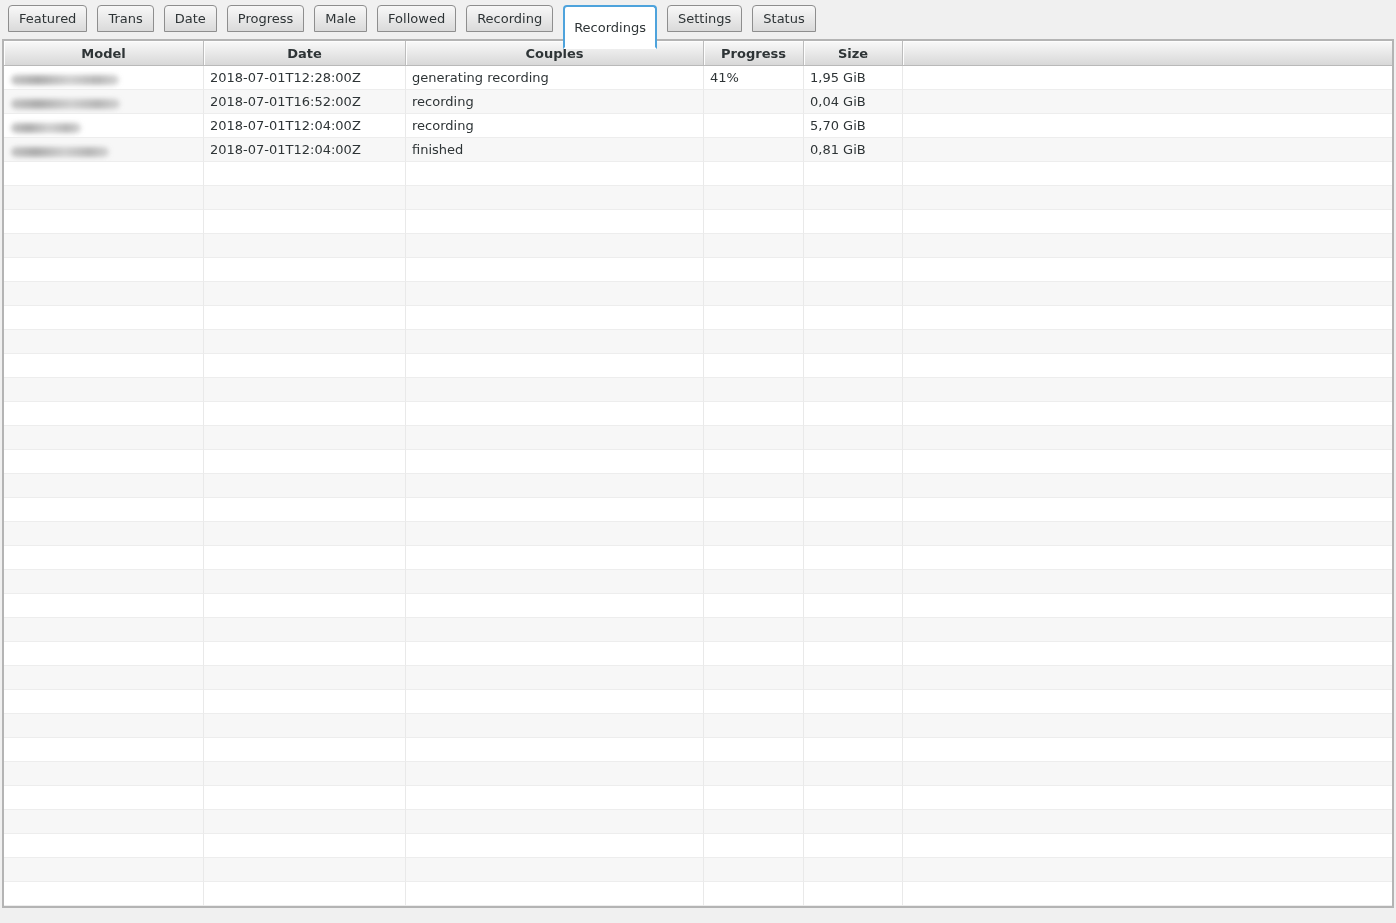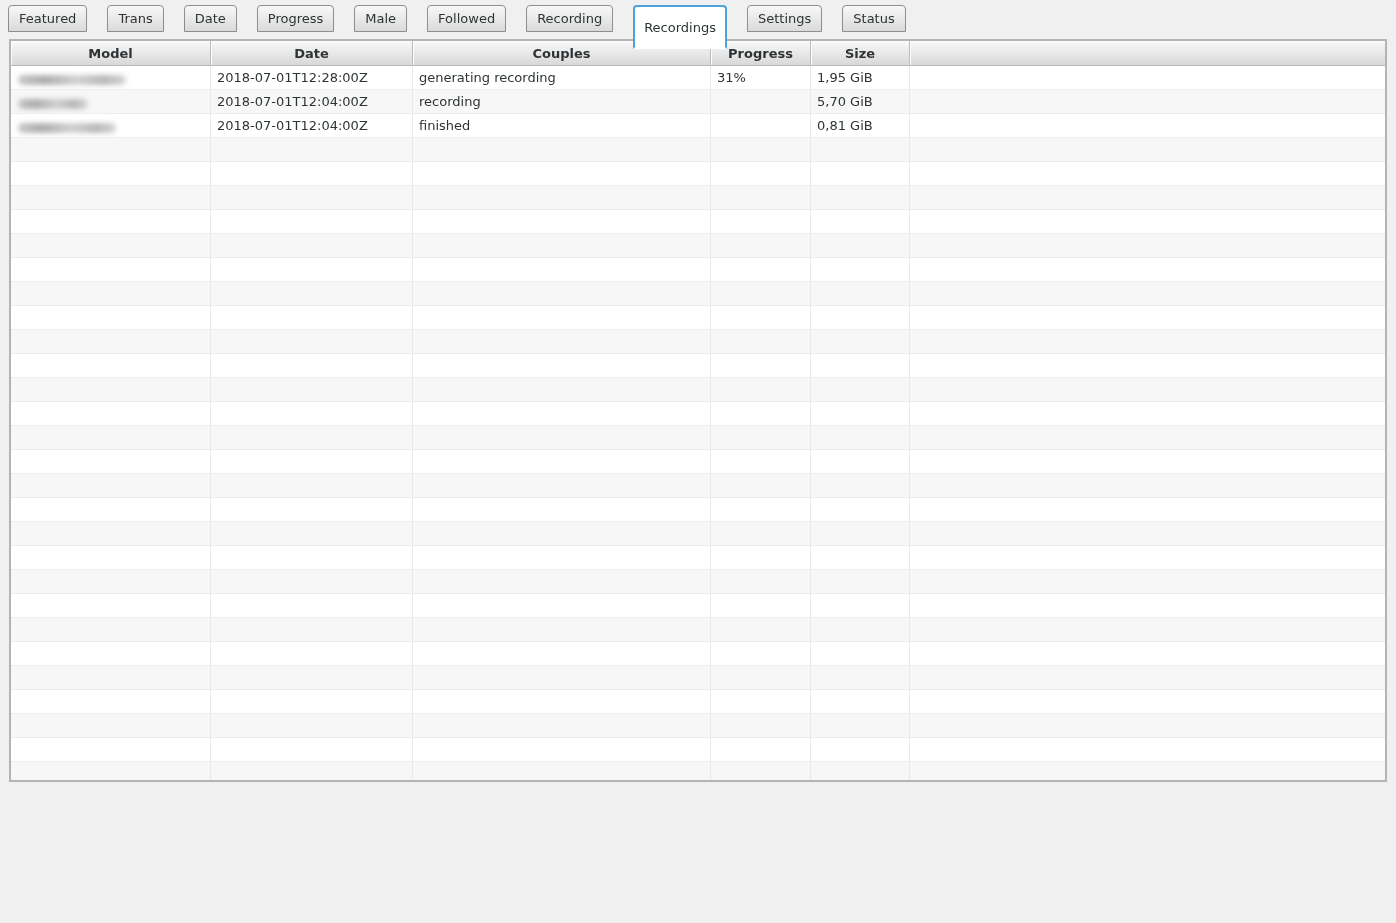--- a/index.html
+++ b/index.html
@@ -9,21 +9,21 @@
     background: #f0f0f0;
     font-family: "DejaVu Sans", "Liberation Sans", sans-serif;
     font-size: 13px;
     color: #2e3436;
   }
 
   
   .tabbar {
     display: flex;
     align-items: flex-start;
-    gap: 20px;
+    gap: 10px;
     padding: 5px 8px 0 8px;
     height: 39px;
   }
   .tab {
     height: 27px;
     padding: 0 10px;
     display: flex;
     align-items: center;
     background: linear-gradient(#f8f8f8, #dadada);
     border: 1px solid #8e8e8e;
@@ -36,24 +36,24 @@
     background: #ffffff;
     border: 2px solid #4ea3dc;
     border-bottom-color: #ffffff;
     position: relative;
     z-index: 2;
     padding: 4px 9px;
   }
 
   
   .table-frame {
-    margin: 0 9px;
-    height: 743px;
+    margin: 0 2px;
+    height: 869px;
     border: 2px solid #b4b4b4;
-    background: #c2410c;
+    background: #eab308;
     overflow: hidden;
   }
   table {
     width: 100%;
     table-layout: fixed;
     border-collapse: separate;
     border-spacing: 0;
   }
   th {
     height: 25px;
@@ -129,22 +129,30 @@
           <th>Progress</th>
           <th>Size</th>
           <th></th>
         </tr>
     </thead>
     <tbody id="table-body">
         <tr>
           <td><span class="redacted" style="width: 108px;"></span></td>
           <td>2018-07-01T12:28:00Z</td>
           <td>generating recording</td>
-          <td>31%</td>
+          <td>41%</td>
           <td>1,95 GiB</td>
+          <td></td>
+        </tr>
+        <tr>
+          <td><span class="redacted" style="width: 109px;"></span></td>
+          <td>2018-07-01T16:52:00Z</td>
+          <td>recording</td>
+          <td></td>
+          <td>0,04 GiB</td>
           <td></td>
         </tr>
         <tr>
           <td><span class="redacted" style="width: 70px;"></span></td>
           <td>2018-07-01T12:04:00Z</td>
           <td>recording</td>
           <td></td>
           <td>5,70 GiB</td>
           <td></td>
         </tr>

